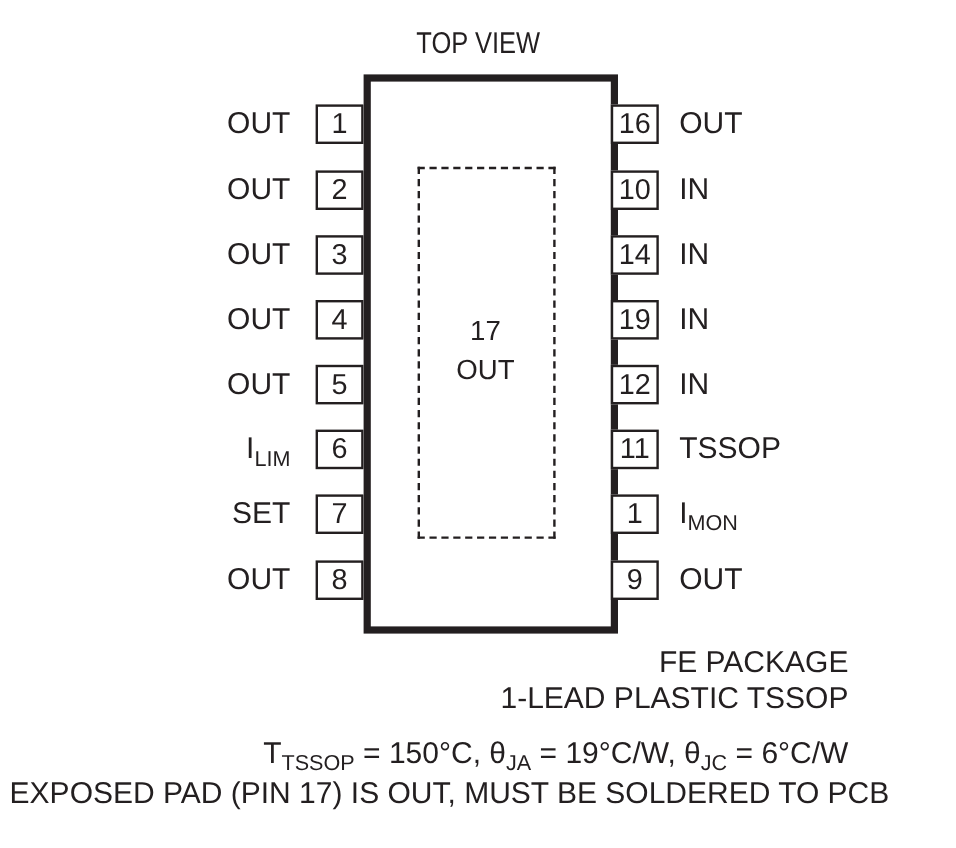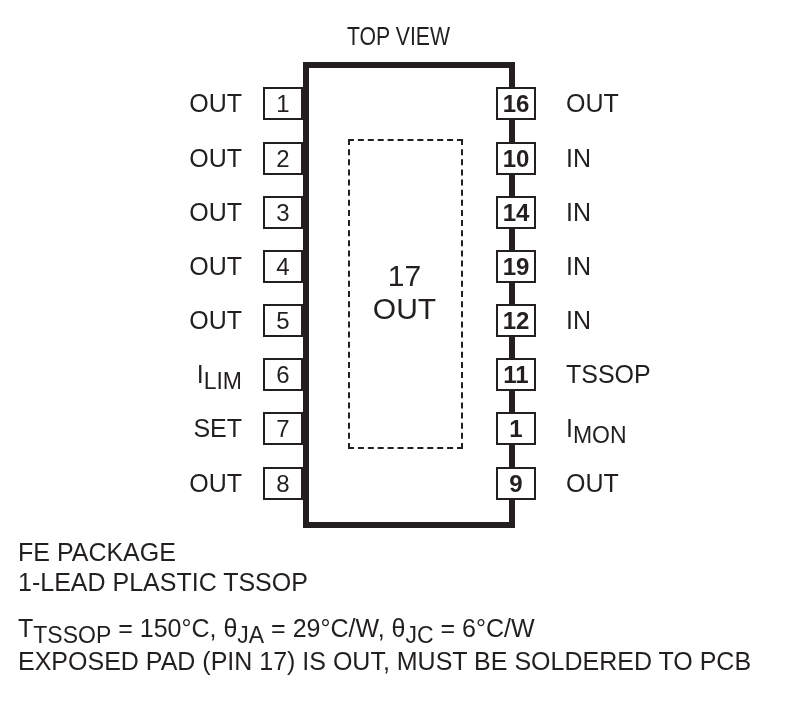--- a/index.html
+++ b/index.html
@@ -2,30 +2,30 @@
 <html><head>
 <meta charset="utf-8">
 <style>
   html, body { margin:0; padding:0; background:#fff; }
   body { width:797px; height:707px; position:relative; overflow:hidden;
          font-family:"Liberation Sans", sans-serif; color:#231f20; }
   .abs { position:absolute; }
   .title { left:0; width:797px; top:22px; text-align:center; font-size:25px; transform:scaleX(0.85); }
   .chip { left:303px; top:62px; width:200px; height:454px; border:6px solid #231f20; box-sizing:content-box; }
   .pad { left:348px; top:139px; width:111px; height:306px; border:2px dashed #231f20; }
-  .padlabel { left:348px; width:113px; text-align:center; font-size:30px; line-height:33px; top:259px; }
+  .padlabel { left:348px; width:113px; text-align:center; font-size:23px; line-height:33px; top:259px; }
   .pinbox { width:40px; height:33px; border:2px solid #231f20; box-sizing:border-box;
             font-size:24px; text-align:center; line-height:30px; background:#fff; }
   .pinbox.left { left:263px; }
-  .pinbox.right { left:496px;font-weight:bold; }
+  .pinbox.right { left:509px; }
   .plabel { font-size:25px; line-height:33px; white-space:nowrap; }
   .plabel.left { right:555px; text-align:right; }
   .plabel.right { left:566px; }
-  sub { font-size:23px; vertical-align:-6px; }
-  .foot { left:18px; width:699px; text-align:left; font-size:25px; white-space:nowrap; }
+  sub { font-size:18px; vertical-align:-6px; }
+  .foot { left:8px; width:699px; text-align:right; font-size:25px; white-space:nowrap; }
 </style>
 </head>
 <body>
 
 <div class="abs title">TOP VIEW</div>
 
 <div class="abs chip"></div>
 <div class="abs pad"></div>
 <div class="abs padlabel">
   <div>17</div>
@@ -62,15 +62,15 @@
 <div class="abs pinbox right" style="top:358px">11</div>
 <div class="abs plabel right" style="top:358px">TSSOP</div>
 <div class="abs pinbox right" style="top:412px">1</div>
 <div class="abs plabel right" style="top:412px"><span>I</span><sub>MON</sub></div>
 <div class="abs pinbox right" style="top:467px">9</div>
 <div class="abs plabel right" style="top:467px">OUT</div>
 
 <div class="abs foot" style="top:538px">FE PACKAGE</div>
 <div class="abs foot" style="top:568px">1-LEAD PLASTIC TSSOP</div>
 <div class="abs foot" style="top:614px">
-  <span>T</span><sub>TSSOP</sub><span> = 150°C, </span><span>θ</span><sub>JA</sub><span> = 29°C/W, </span><span>θ</span><sub>JC</sub><span> = 6°C/W</span>
+  <span>T</span><sub>TSSOP</sub><span> = 150°C, </span><span>θ</span><sub>JA</sub><span> = 19°C/W, </span><span>θ</span><sub>JC</sub><span> = 6°C/W</span>
 </div>
 <div class="abs foot" style="top:647px">EXPOSED PAD (PIN 17) IS OUT, MUST BE SOLDERED TO PCB</div>
 
 </body></html>

